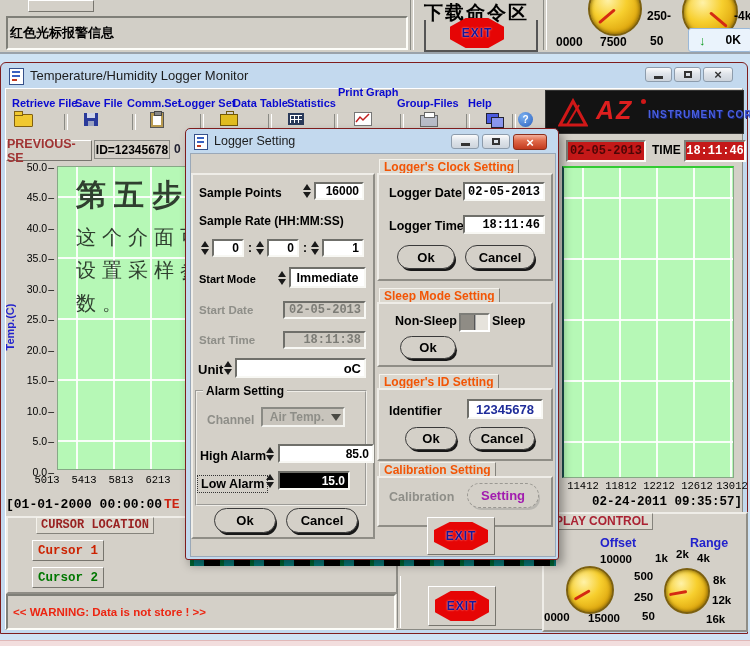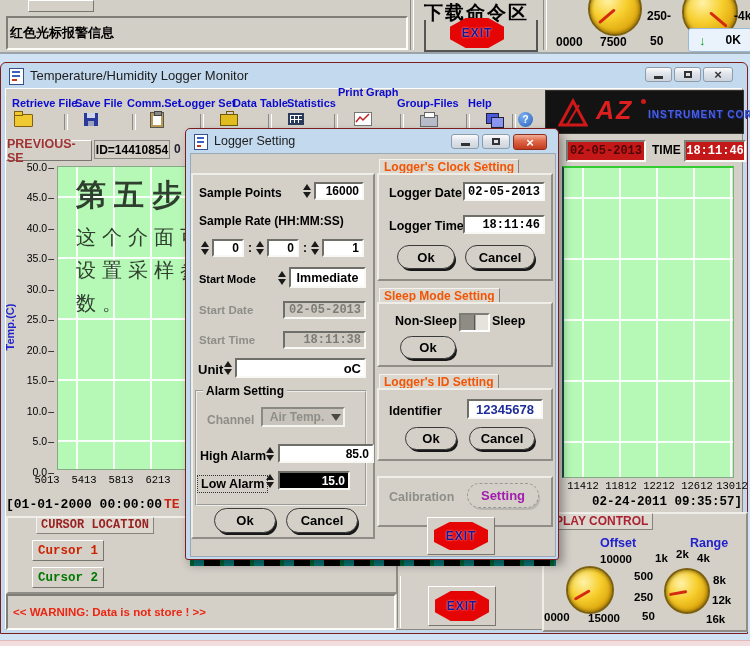--- a/index.html
+++ b/index.html
@@ -177,21 +177,21 @@
     </svg>
     <span class="b" style="position:absolute;left:50px;top:5px;color:#dd1f1f;font-size:25px;font-style:italic;letter-spacing:2px;">AZ</span>
     <div class="abs" style="left:95px;top:8px;width:5px;height:5px;border-radius:50%;background:#d01818;"></div>
     <span class="b" style="position:absolute;left:102px;top:18px;color:#4a5fe0;font-size:10px;letter-spacing:1px;text-shadow:1px 1px 0 #16247a;white-space:nowrap;">INSTRUMENT CORP.</span>
   </div>
 
   <div class="abs raised1" style="left:6px;top:140px;width:84px;height:19px;background:#d4d0c8;display:flex;align-items:center;justify-content:center;">
     <span class="b" style="color:#a03333;font-size:12.5px;">PREVIOUS-SE</span>
   </div>
   <div class="abs" style="left:94px;top:140px;width:76px;height:19px;border:1px solid #8a8a84;background:#d4d0c8;display:flex;align-items:center;justify-content:center;box-sizing:border-box;">
-    <span class="b" style="font-size:12px;">ID=14410854</span>
+    <span class="b" style="font-size:12px;">ID=12345678</span>
   </div>
   <span class="abs b" style="left:174px;top:142px;font-size:12px;color:#223;">0</span>
   <div class="abs sunken mono" style="left:566px;top:140px;width:76px;height:18px;background:#c41818;color:#4d0606;font-weight:700;font-size:12px;display:flex;align-items:center;justify-content:center;">
     <span>02-05-2013</span>
   </div>
   <span class="abs b" style="left:652px;top:143px;font-size:12px;">TIME</span>
   <div class="abs sunken mono" style="left:684px;top:140px;width:58px;height:18px;background:#c41818;color:#fff;font-weight:700;font-size:12px;display:flex;align-items:center;justify-content:center;">
     <span>18:11:46</span>
   </div>
 
@@ -431,20 +431,21 @@
     <div class="abs field" style="left:281px;top:270px;width:76px;height:20px;justify-content:center;color:#1f2d9a;font-size:13px;">
         <span>12345678</span>
       </div>
     <div class="abs lvbtn" style="left:219px;top:298px;width:52px;height:23px;">
         <span>Ok</span>
       </div>
     <div class="abs lvbtn" style="left:283px;top:298px;width:66px;height:23px;">
         <span>Cancel</span>
       </div>
 
+    <div class="abs tab-hdr" style="left:193px;top:333px;"><span>Calibration Setting</span></div>
     <div class="abs gbox" style="left:191px;top:347px;width:172px;height:47px;"></div>
     <span class="abs lbl dis-t" style="left:203px;top:361px;font-size:12.5px;">Calibration</span>
     <div class="abs lvbtn dis" style="left:281px;top:354px;width:72px;height:25px;">
         <span>Setting</span>
       </div>
 
     <div class="abs raised1" style="left:241px;top:388px;width:66px;height:36px;background:#d4d0c8;display:flex;align-items:center;justify-content:center;">
       <div class="oct" style="width:54px;height:28px;">EXIT</div>
     </div>
   </div>

